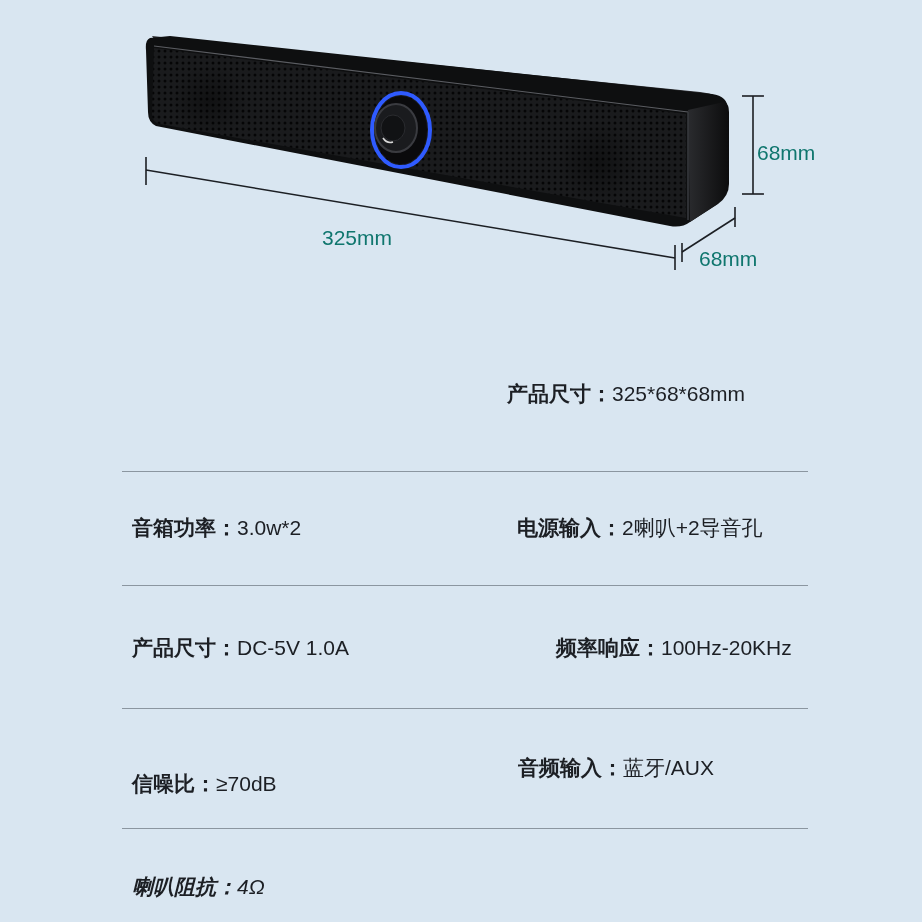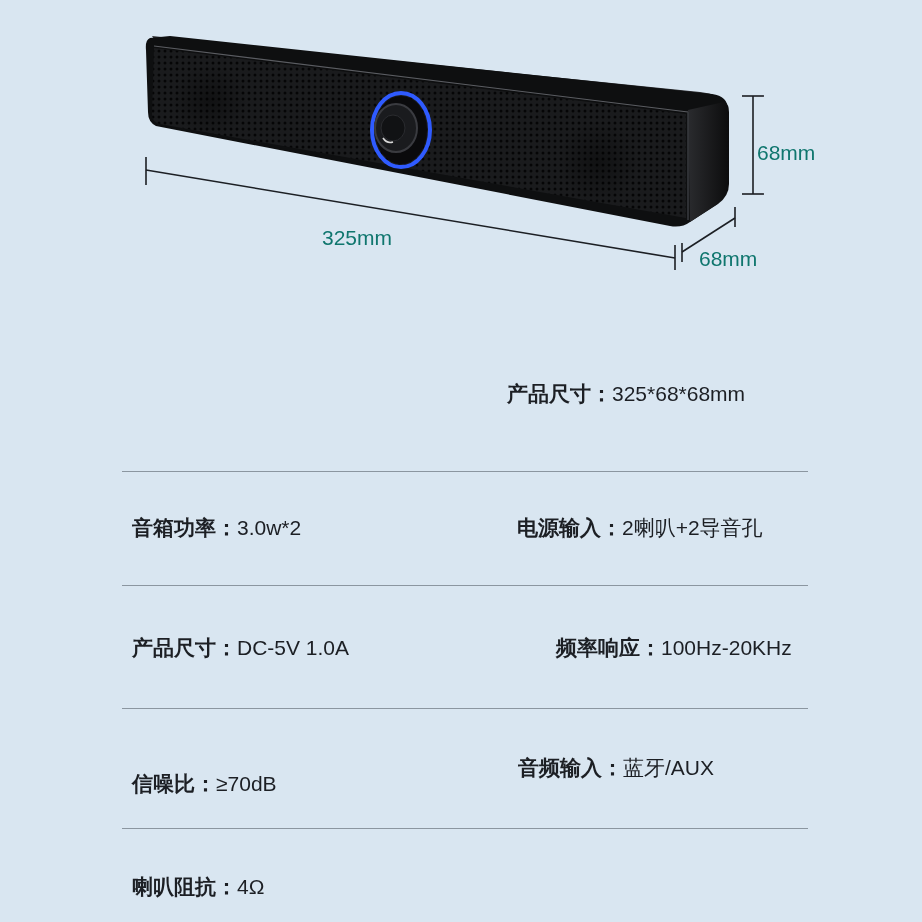--- a/index.html
+++ b/index.html
@@ -111,15 +111,15 @@
 
 <div class="spec" style="left:132px; top:770px;">
   <span class="k">信噪比：</span><span class="v">≥70dB</span>
 </div>
 <div class="spec" style="left:498px; top:754px;margin-left:20px;">
   <span class="k">音频输入：</span><span class="v">蓝牙/AUX</span>
 </div>
 
 <div class="divider" style="top:828px;"></div>
 
-<div class="spec" style="left:132px; top:873px;">
+<div class="spec" style="left:132px; top:873px;font-style:italic;">
   <span class="k">喇叭阻抗：</span><span class="v">4Ω</span>
 </div>
 
 </body></html>

